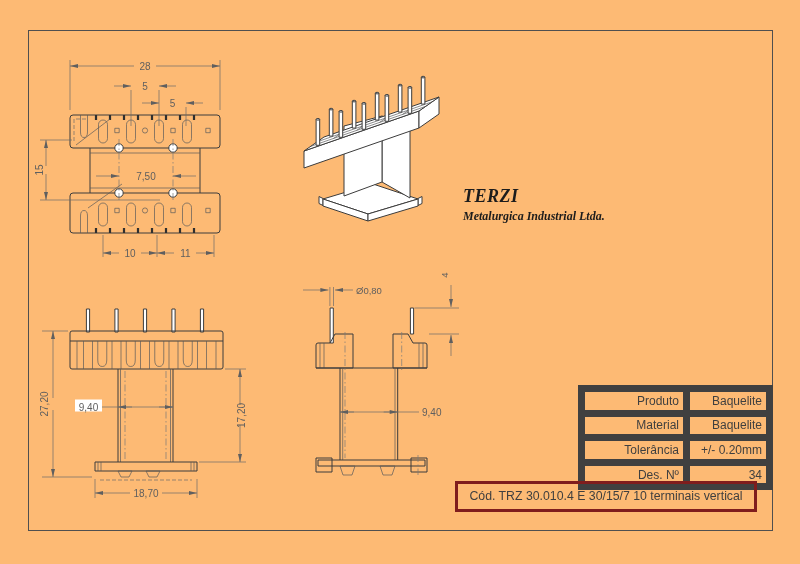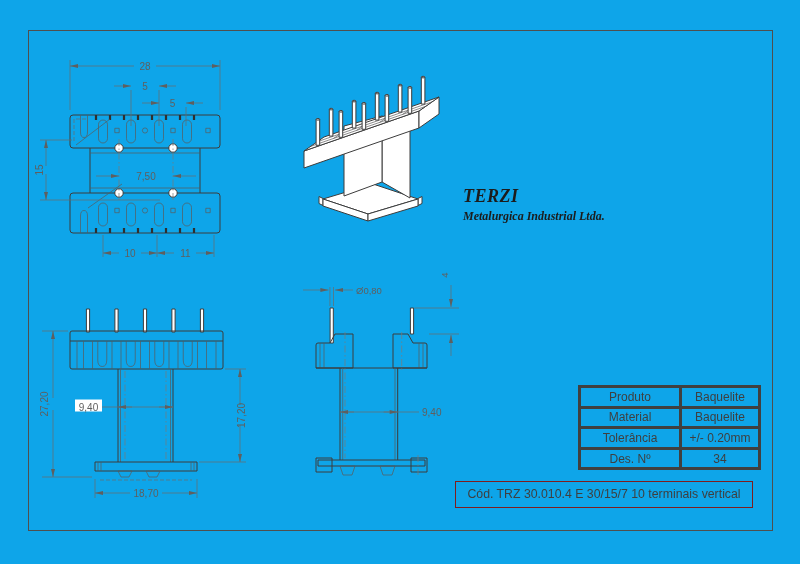--- a/index.html
+++ b/index.html
@@ -1,40 +1,40 @@
 <!DOCTYPE html>
 <html><head>
 <meta charset="utf-8">
 <style>
   html,body{margin:0;padding:0;background:#fff;}
-  .page{position:relative;width:800px;height:564px;background:#0ea5e9;
+  .page{position:relative;width:800px;height:564px;background:#fdba74;
         font-family:"Liberation Sans",sans-serif;overflow:hidden;}
   .frame{position:absolute;left:28px;top:30px;width:743px;height:499px;
          border:1px solid #4f4f4f;}
   svg{position:absolute;overflow:visible;}
   svg line, svg path, svg rect, svg circle, svg ellipse, svg polygon{vector-effect:non-scaling-stroke;}
   .part{stroke:#3c3c3c;stroke-width:1;fill:none;}
   .partf{stroke:#3c3c3c;stroke-width:1;fill:#fff;}
   .thin{stroke:#5a5a5a;stroke-width:0.7;fill:none;}
   .dim{stroke:#6a6a6a;stroke-width:0.7;fill:none;}
   .dash{stroke:#6a6a6a;stroke-width:0.7;fill:none;stroke-dasharray:4 2;}
   .cdash{stroke:#7a7a7a;stroke-width:0.7;fill:none;stroke-dasharray:7 2.5 1.5 2.5;}
   .dark{fill:#2f2f2f;stroke:none;}
   text.dimtxt{font-family:"Liberation Sans",sans-serif;font-size:10px;fill:#5f5f5f;stroke:none;}
   text.small{font-size:9.5px;}
   .company{position:absolute;left:463px;top:151px;color:#1c1c1c;
            font-family:"Liberation Serif",serif;font-style:italic;font-weight:bold;}
   .company .nm{font-size:18px;line-height:20px;letter-spacing:0.5px;margin-top:35px;}
   .company .sub{font-size:12px;line-height:21px;}
   table.tblock{position:absolute;left:578px;top:385px;border-collapse:collapse;}
-  table.tblock td{border:3px solid #404040;height:17.6px;padding:0 4px;
-      font-size:12px;color:#3f3f3f;text-align:center;white-space:nowrap;}
+  table.tblock td{border:7px solid #404040;height:17.6px;padding:0 4px;
+      font-size:12px;color:#3f3f3f;text-align:right;white-space:nowrap;}
   td.c1{width:90px;} td.c2{width:68px;}
   .codebox{position:absolute;left:455px;top:481px;width:296px;height:25px;
-      border:1px solid #7f1d1d;text-align:center;line-height:25px;
+      border:3px solid #7f1d1d;text-align:center;line-height:25px;
       font-size:12.3px;color:#3f3f3f;white-space:nowrap;}
 </style>
 </head>
 <body>
 
 <div class="page">
 
   <svg width="0" height="0" aria-hidden="true">
     <defs>
       <marker id="arw" viewBox="0 0 10 5" refX="10" refY="2.5" markerUnits="userSpaceOnUse" markerWidth="8.5" markerHeight="4" orient="auto">

